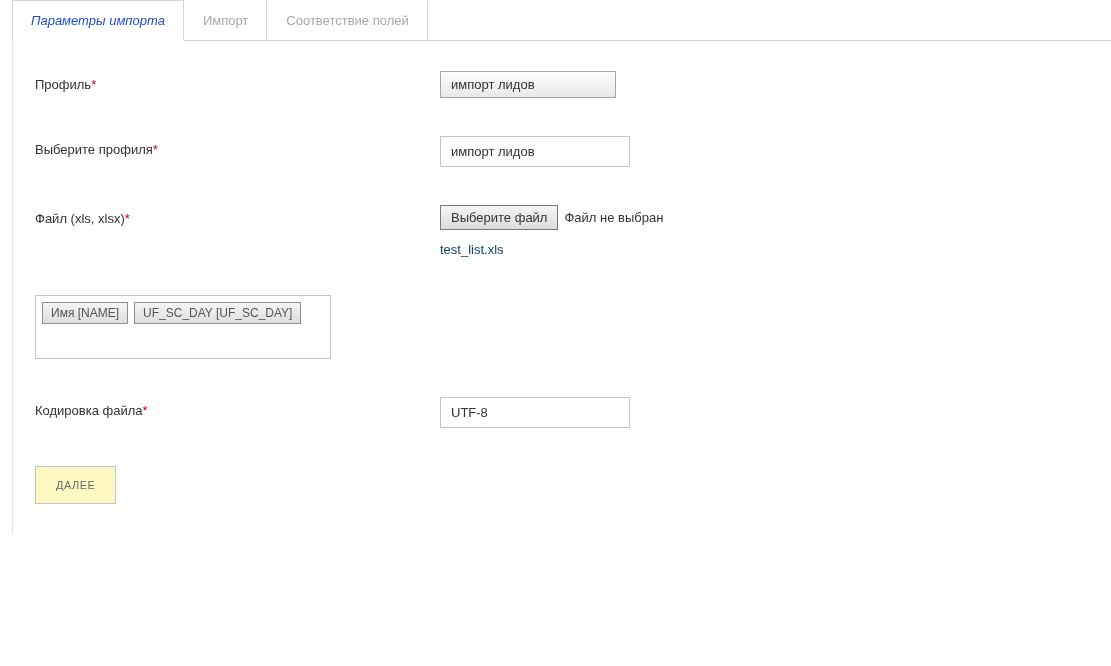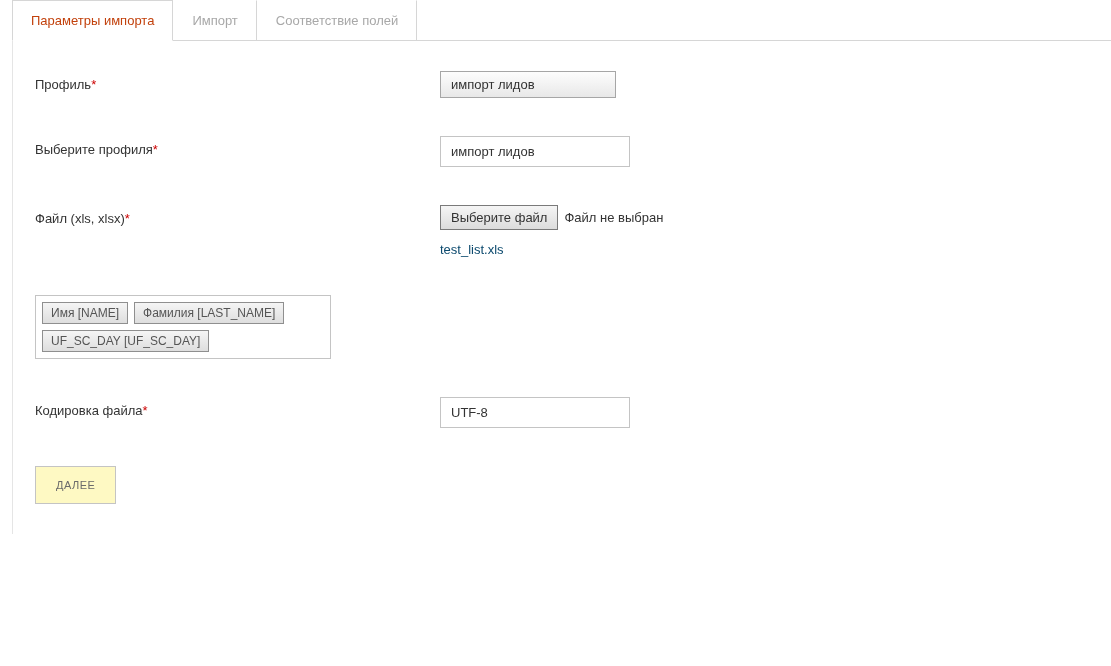--- a/index.html
+++ b/index.html
@@ -24,22 +24,23 @@
       border: 1px solid transparent;
       border-bottom: none;
       cursor: pointer;
       color: #a8a8a8;
       font-size: 13px;
     }
     .tab.active {
       border: 1px solid #d6d6d6;
       border-bottom: 1px solid #fff;
       margin-bottom: -1px;
-      color: #c2410c;
+      color: #1d4ed8;
       background: #fff;
+      font-style: italic;
     }
     .tab:not(.active) {
       border-right: 1px solid #d6d6d6;
     }
     .form {
       padding: 30px 12px 30px 22px;
       border-left: 1px solid #e5e5e5;
       margin-left: 12px;
     }
     .form-row {
@@ -177,21 +178,20 @@
           <span class="file-status">Файл не выбран</span>
         </div>
         <a class="file-link">test_list.xls</a>
       </div>
     </div>
 
     <div class="form-row">
       <div class="form-control">
         <div class="tags-box">
           <span class="tag">Имя [NAME]</span>
-          <span class="tag">Фамилия [LAST_NAME]</span>
           <span class="tag">UF_SC_DAY [UF_SC_DAY]</span>
         </div>
       </div>
     </div>
 
     <div class="form-row">
       <div class="form-label">
         <span>Кодировка файла</span><span class="required">*</span>
       </div>
       <div class="form-control">

